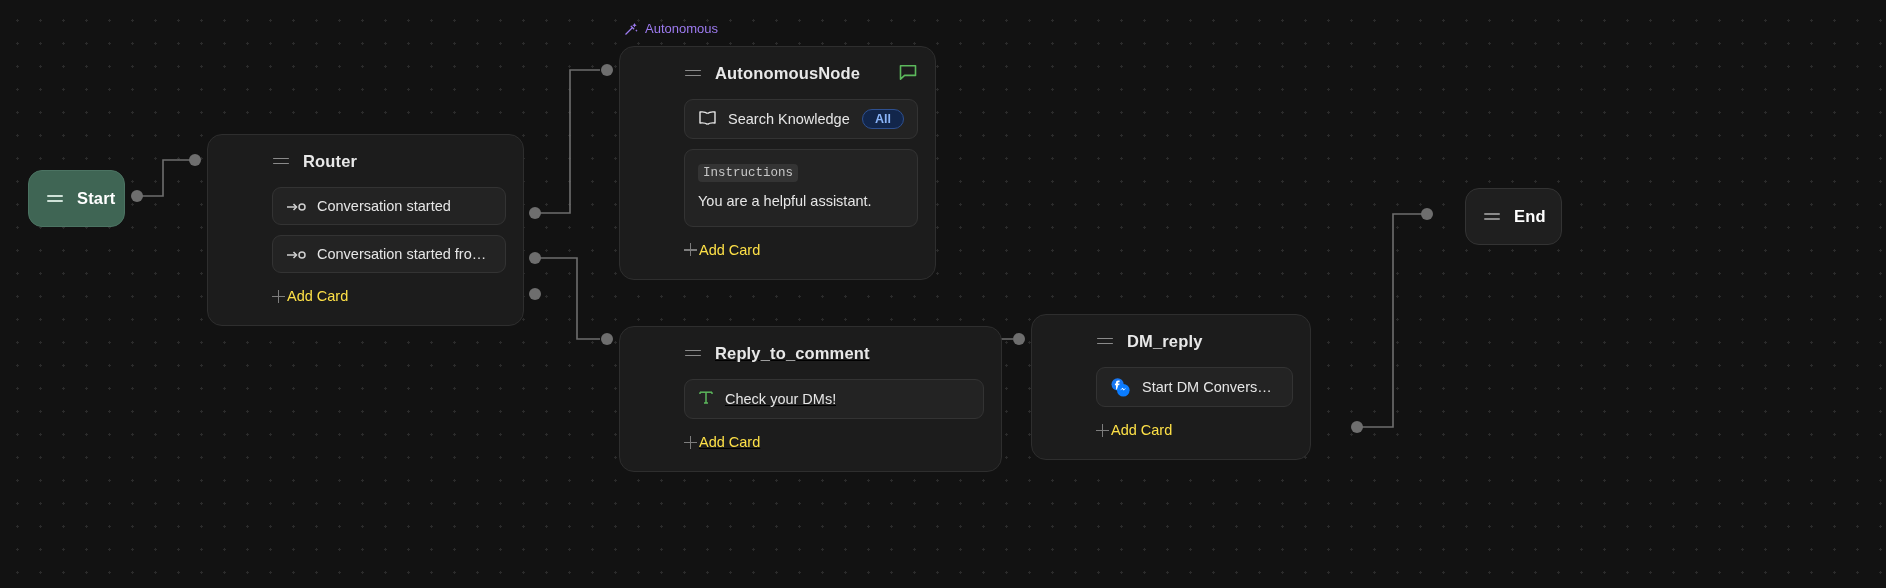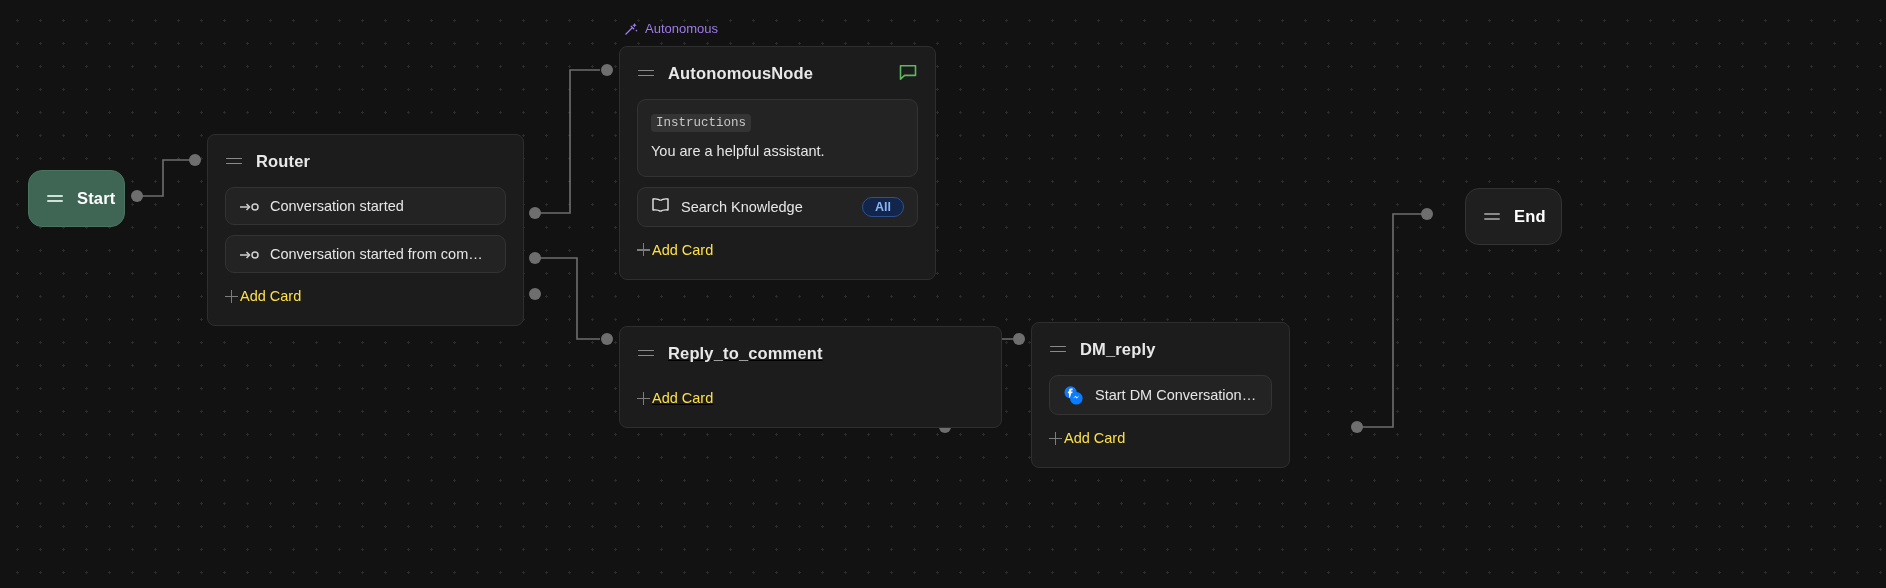--- a/index.html
+++ b/index.html
@@ -27,23 +27,24 @@
   #edges {
     position: absolute;
     left: 0; top: 0;
     width: 1886px; height: 588px;
     pointer-events: none;
   }
 
   
   .node {
     position: absolute;
-    border-radius: 8px;
+    border-radius: 15px;
     background: #1c1c1c;
     border: 1px solid #2e2e2e;
+    padding-left: 47px;
   }
 
   .node-header {
     display: flex;
     align-items: center;
     gap: 14px;
     padding: 0 18px;
     height: 52px;
     position: relative;
   }
@@ -137,22 +138,22 @@
   }
 
   
   #node-reply {
     left: 619px; top: 326px;
     width: 383px;
     padding-bottom: 16px;
     text-decoration: underline;
   }
   #node-dm {
-    left: 1031px; top: 322px;
-    width: 259px;
+    left: 1031px; top: 314px;
+    width: 280px;
     padding-bottom: 16px;
   }
 
   
   .card {
     margin: 0 17px 10px 17px;
     min-height: 38px;
     display: flex;
     align-items: center;
     gap: 11px;
@@ -329,48 +330,60 @@
     <div class="node-header">
       <span class="grip"></span>
       <span class="node-title">AutonomousNode</span>
       <span class="bubble-icon">
         <svg width="20" height="20" viewBox="0 0 20 20" fill="none" stroke="#5cb85c" stroke-width="1.6" stroke-linejoin="round">
           <path d="M2.5 2.8 H17.5 V12.4 H6.6 L2.5 16.2 Z"></path>
         </svg>
       </span>
     </div>
 
-    <div class="card instructions">
-      <span class="chip-mono">Instructions</span>
-      <div class="instr-text">You are a helpful assistant.</div>
-    </div>
-
     <div class="card knowledge">
       <span style="flex:0 0 auto;">
         <svg width="19" height="16" viewBox="0 0 19 16" fill="none" stroke="#e6e6e6" stroke-width="1.4" stroke-linejoin="round">
           <path d="M9.5 3.6 C7.8 2 5.2 1.6 2 2 V13 C5.2 12.6 7.8 13 9.5 14.4"></path>
           <path d="M9.5 3.6 C11.2 2 13.8 1.6 17 2 V13 C13.8 12.6 11.2 13 9.5 14.4"></path>
         </svg>
       </span>
       <span class="card-label">Search Knowledge</span>
       <span class="badge-all">All</span>
     </div>
 
+    <div class="card instructions">
+      <span class="chip-mono">Instructions</span>
+      <div class="instr-text">You are a helpful assistant.</div>
+    </div>
+
     <div class="add-card">
       <span class="plus"></span>
       <span>Add Card</span>
     </div>
   </div>
 
   <div class="node" id="node-reply">
     <div class="node-header">
       <span class="grip"></span>
       <span class="node-title">Reply_to_comment</span>
     </div>
 
+    <div class="card" style="height:40px;">
+      <span style="flex:0 0 auto;">
+        <svg width="16" height="17" viewBox="0 0 16 17" fill="none" stroke="#5cb85c" stroke-width="1.5">
+          <path d="M2 3.2 H14"></path>
+          <path d="M8 3.2 V14"></path>
+          <path d="M2 3.2 V5"></path>
+          <path d="M14 3.2 V5"></path>
+          <path d="M6 14 H10"></path>
+        </svg>
+      </span>
+      <span class="card-label">Check your DMs!</span>
+    </div>
 
     <div class="add-card">
       <span class="plus"></span>
       <span>Add Card</span>
     </div>
   </div>
 
   <div class="node" id="node-dm">
     <div class="node-header">
       <span class="grip"></span>

